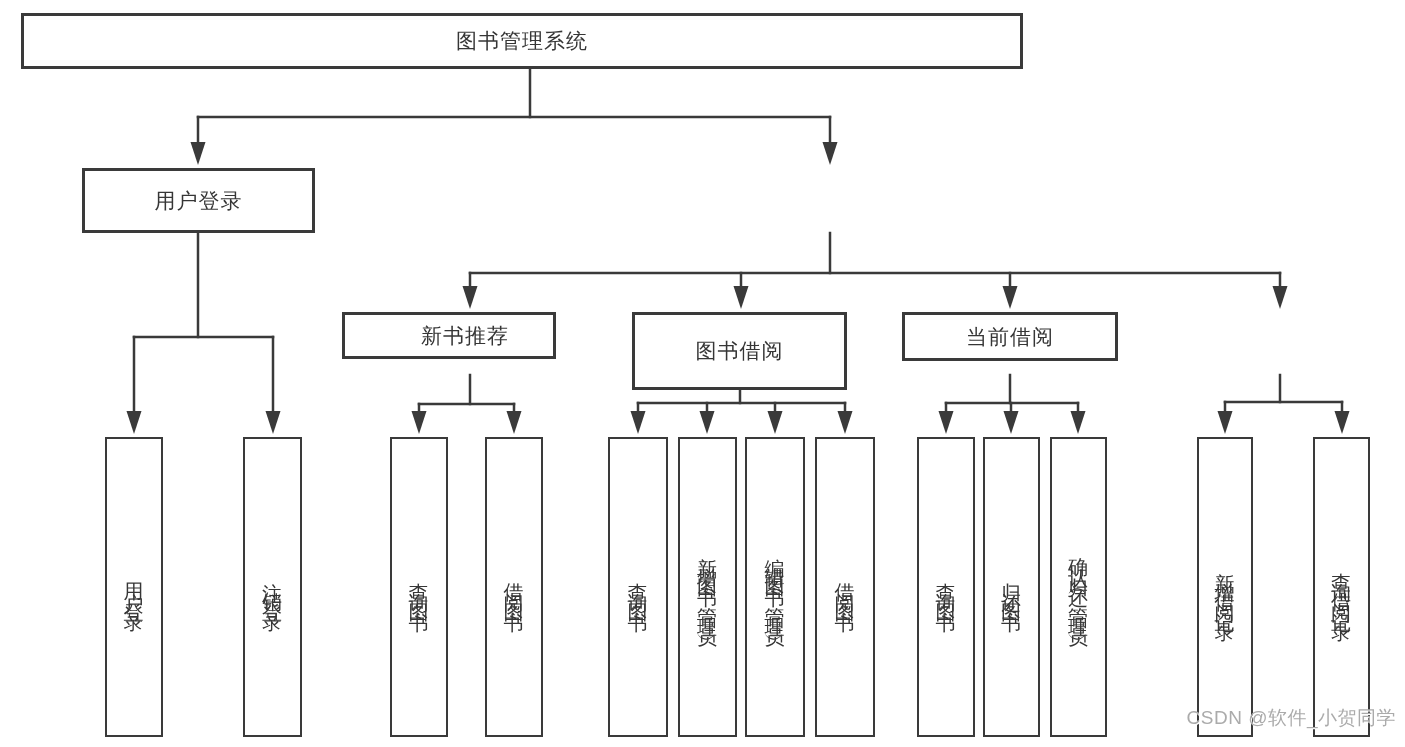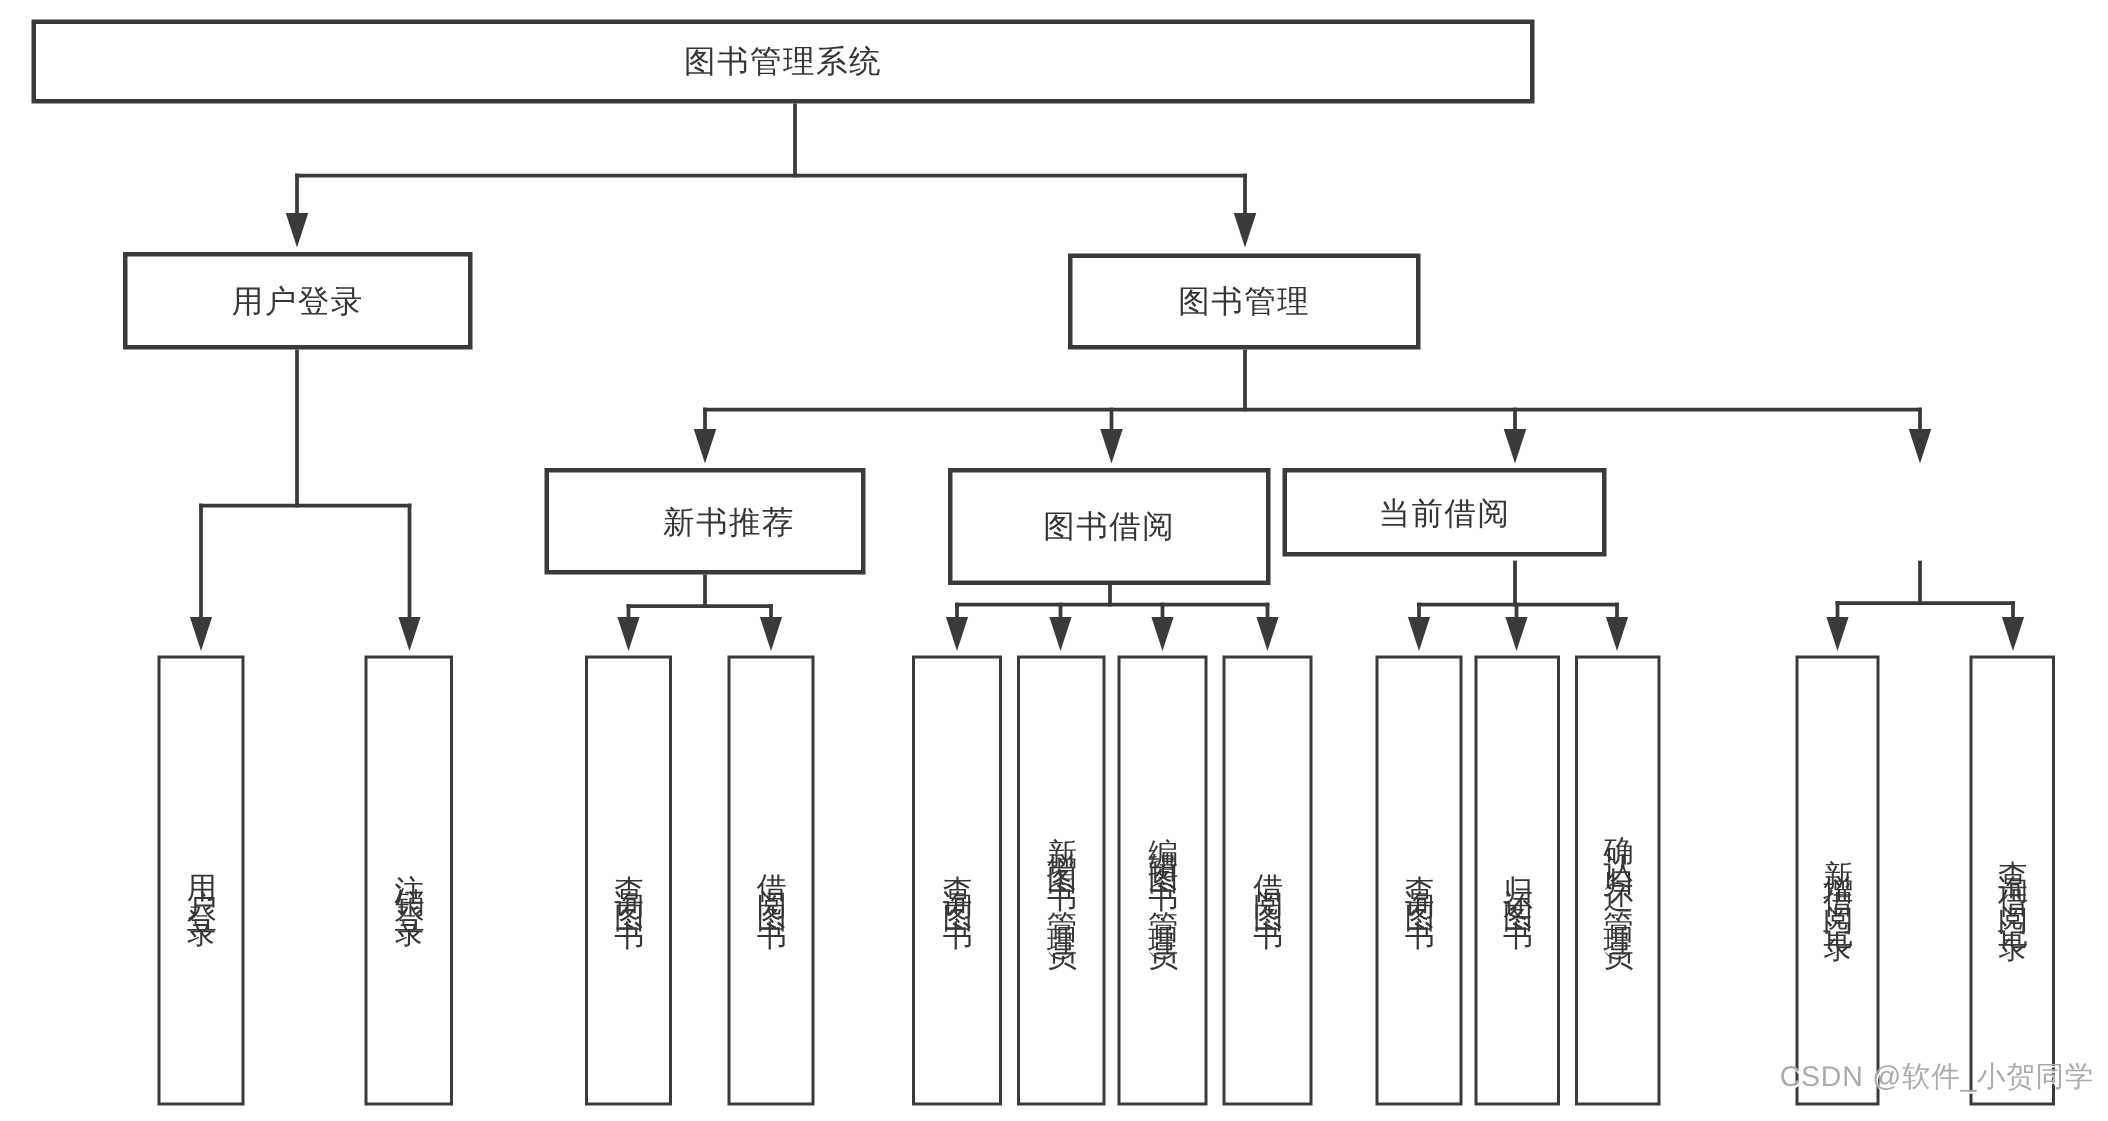--- a/index.html
+++ b/index.html
@@ -129,31 +129,28 @@
     </g>
   </svg>
 
   <div class="hbox" style="left:21px; top:13px; width:1002px; height:56px;">
     <span>图书管理系统</span>
   </div>
 
   <div class="hbox" style="left:82px; top:168px; width:233px; height:65px;">
     <span>用户登录</span>
   </div>
-  <div class="hbox" style="left:712px; top:169px; width:235px; height:64px;">
-    <span>图书管理</span>
-  </div>
 
-  <div class="hbox" style="left:363px; top:312px; width:214px; height:71px;padding-left:32px;">
+  <div class="hbox" style="left:342px; top:312px; width:214px; height:47px;padding-left:32px;">
     <span>新书推荐</span>
   </div>
   <div class="hbox" style="left:632px; top:312px; width:215px; height:78px;">
     <span>图书借阅</span>
   </div>
-  <div class="hbox" style="left:855px; top:312px; width:216px; height:59px;">
+  <div class="hbox" style="left:902px; top:312px; width:216px; height:49px;">
     <span>当前借阅</span>
   </div>
 
   <div class="vbox" style="left:105px; width:58px;">
     <span class="vtext">用户登录</span>
   </div>
   <div class="vbox" style="left:243px; width:59px;">
     <span class="vtext">注销登录</span>
   </div>
 

